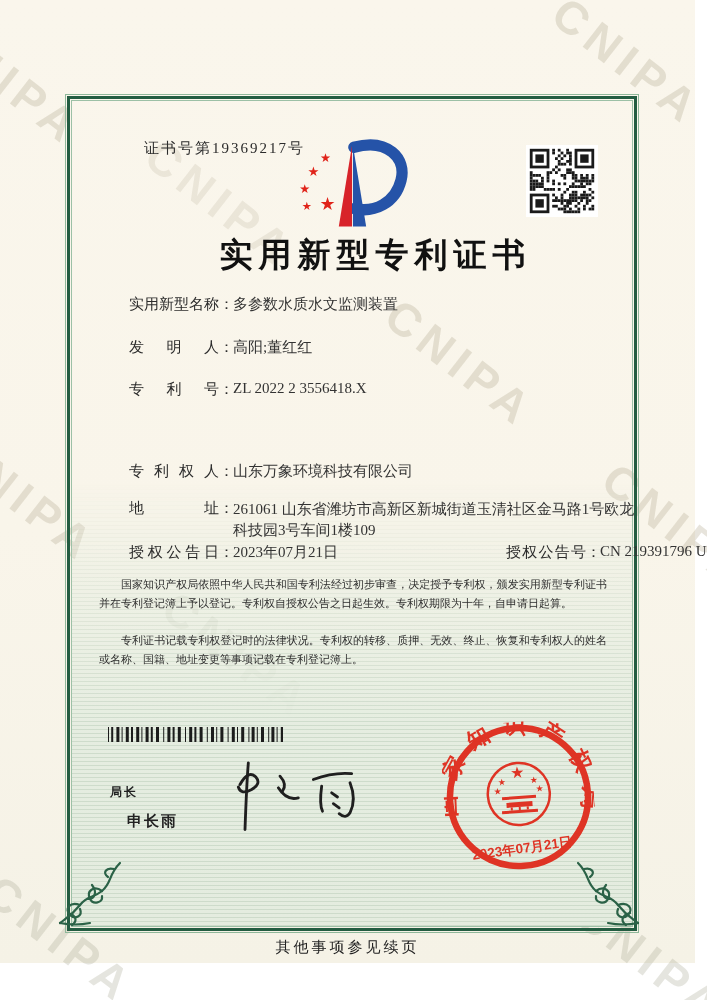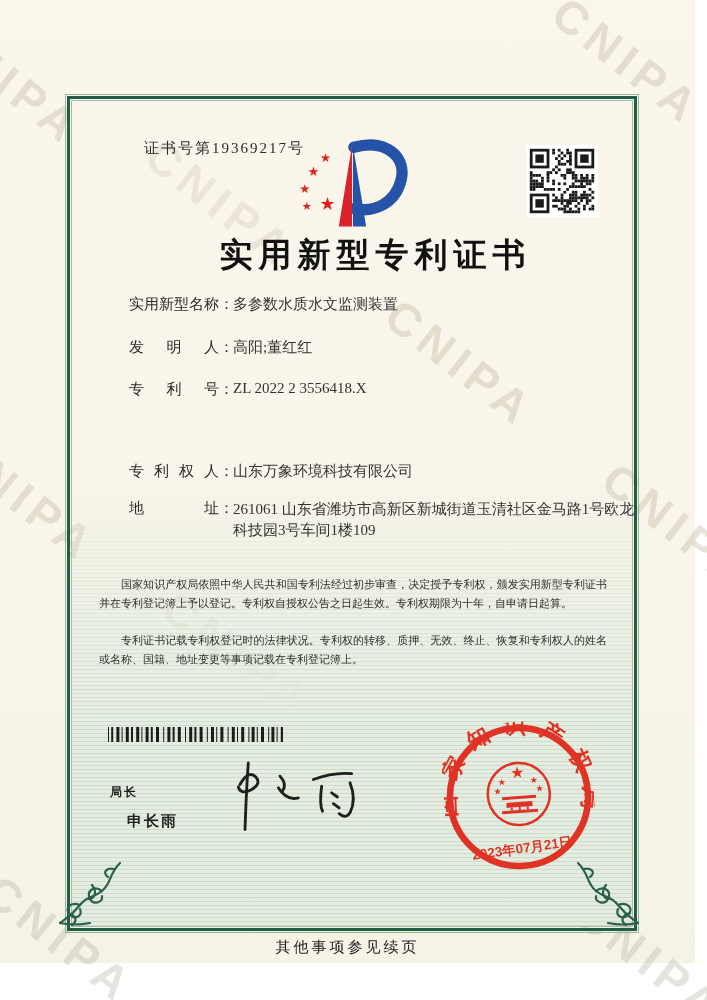--- a/index.html
+++ b/index.html
@@ -287,20 +287,26 @@
   </div>
   <div class="row" style="top:380px">
     <span class="lab">专利号</span><span class="colon">：</span><span class="val">ZL 2022 2 3556418.X</span>
   </div>
   <div class="row" style="top:462px">
     <span class="lab">专利权人</span><span class="colon">：</span><span class="val">山东万象环境科技有限公司</span>
   </div>
   <div class="row" style="top:499px">
     <span class="lab">地址</span><span class="colon">：</span><span class="val wrap">261061 山东省潍坊市高新区新城街道玉清社区金马路1号欧龙科技园3号车间1楼109</span>
   </div>
+  <div class="row" style="top:543px">
+    <span class="lab">授权公告日</span><span class="colon">：</span><span class="val">2023年07月21日</span>
+    <span class="pair2">
+      <span class="lab w80">授权公告号</span><span class="colon">：</span><span class="val">CN 219391796 U</span>
+    </span>
+  </div>
 
   <div class="para" style="top:575px">国家知识产权局依照中华人民共和国专利法经过初步审查，决定授予专利权，颁发实用新型专利证书并在专利登记簿上予以登记。专利权自授权公告之日起生效。专利权期限为十年，自申请日起算。</div>
   <div class="para" style="top:631px">专利证书记载专利权登记时的法律状况。专利权的转移、质押、无效、终止、恢复和专利权人的姓名或名称、国籍、地址变更等事项记载在专利登记簿上。</div>
 
   <svg class="barcode" viewBox="0 0 175 15" preserveAspectRatio="none">
     <g id="bars" fill="#1c1c1c">
         <rect x="0" y="0" width="1" height="15"></rect>
         <rect x="3.2" y="0" width="2" height="15"></rect>
         <rect x="8.4" y="0" width="3" height="15"></rect>
         <rect x="13.6" y="0" width="1" height="15"></rect>

